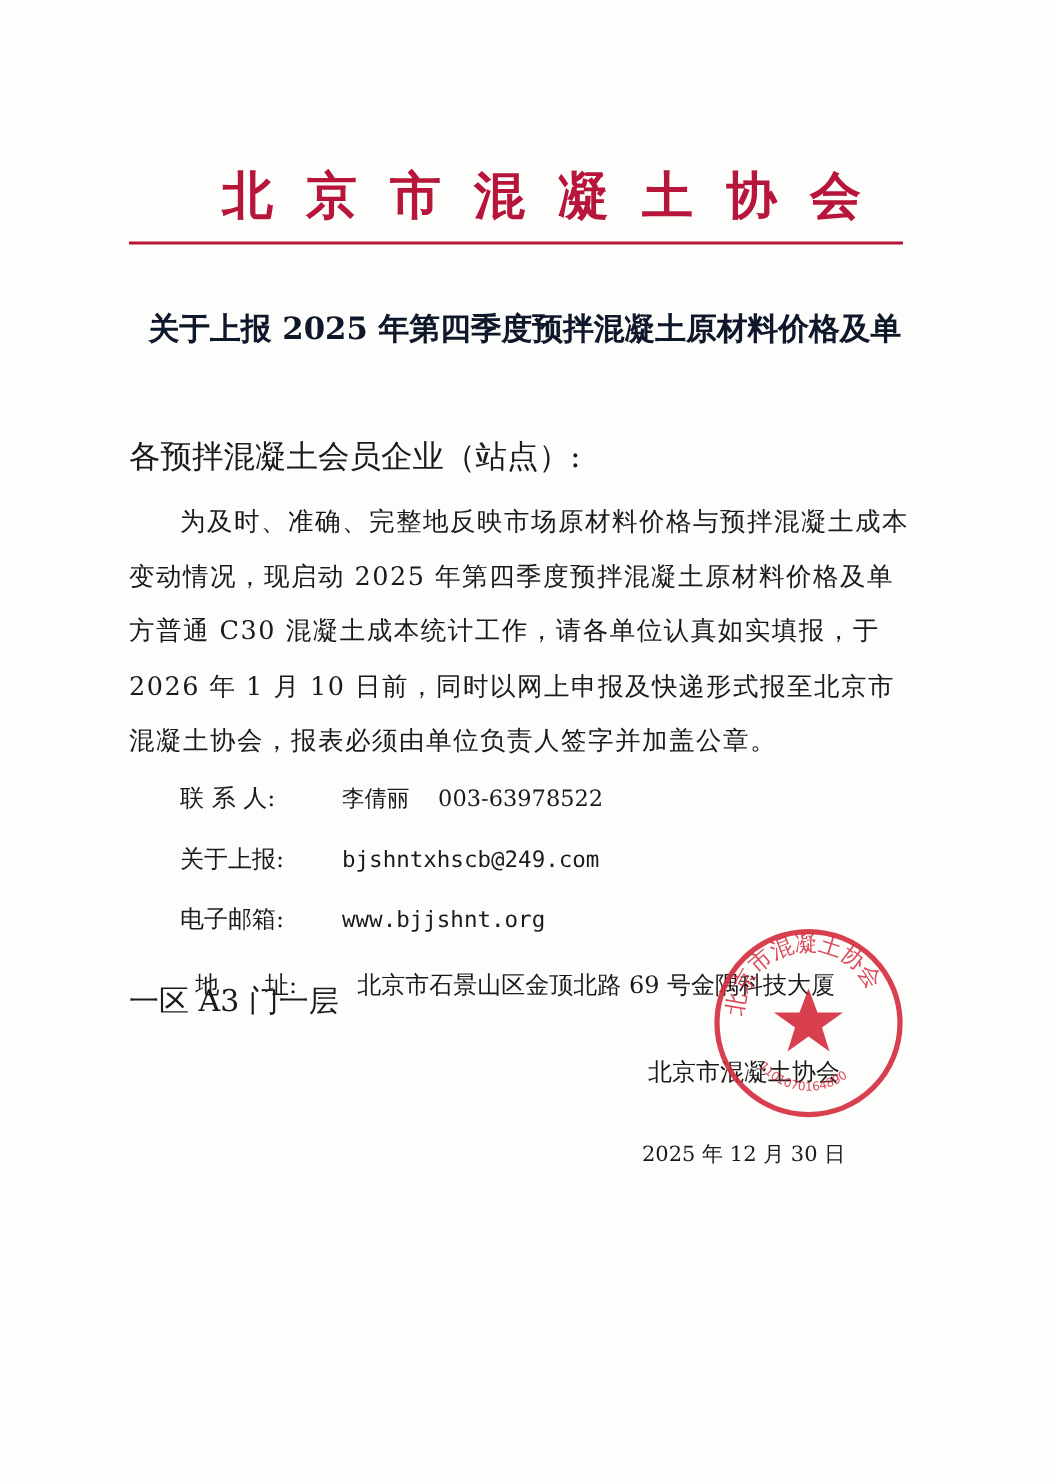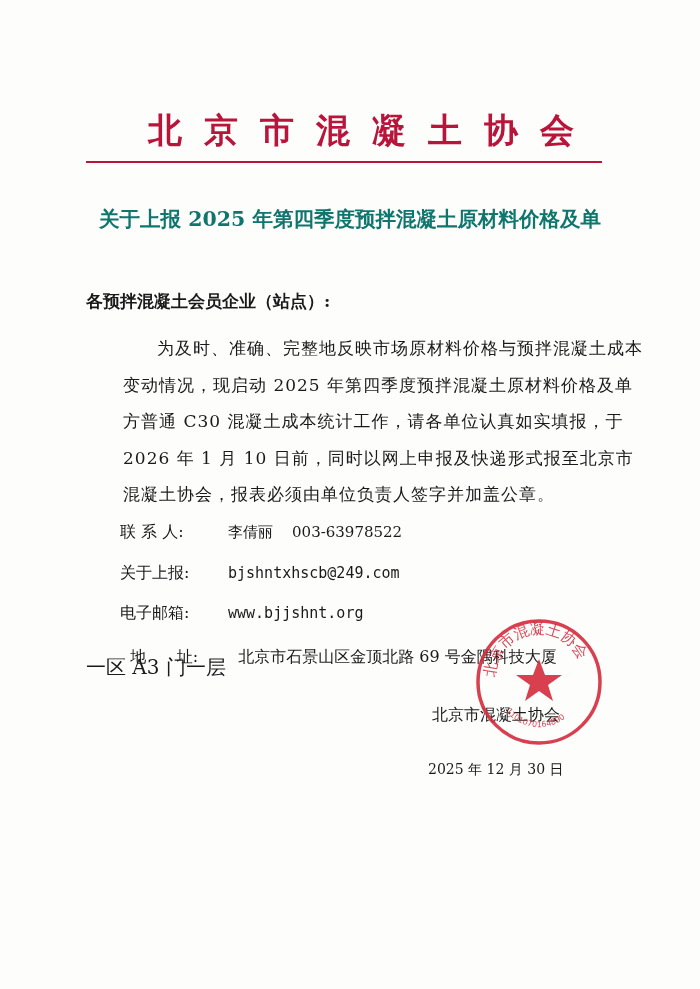--- a/index.html
+++ b/index.html
@@ -8,26 +8,26 @@
     font-family: "DejaVu Serif", "Liberation Serif", serif; color:#1a1a1a;
   }
   .letterhead {
     position:absolute; left:0; width:700px; top:108px; text-align:center;
     font-family:"DejaVu Serif", serif; font-weight:bold; color:#b8153a;
     font-size:34px; letter-spacing:22px; padding-left:22px;
   }
   .redline { position:absolute; left:86px; top:161px; width:516px; height:2px; background:#b8153a; }
   .title {
     position:absolute; left:70px; width:560px; top:202px; text-align:center;
-    font-weight:bold; font-size:20.5px; line-height:34px; color:#0f766e;
+    font-weight:bold; font-size:20.5px; line-height:34px; color:#0f172a;
   }
-  .salutation { position:absolute; left:86px; top:290px; font-size:17px; font-weight:bold; }
+  .salutation { position:absolute; left:86px; top:290px; font-size:21px; font-weight:normal; }
   .para {
     position:absolute; left:86px; width:520px; top:330px;
-    font-size:17px; line-height:36.5px; text-indent:34px; letter-spacing:1px;margin-left:37px;
+    font-size:17px; line-height:36.5px; text-indent:34px; letter-spacing:1px;
   }
   .contact { position:absolute; left:120px; font-size:16px; }
   .contact .lab { display:inline-block; width:108px; }
   .contact .val { font-family:"DejaVu Sans Mono", monospace; font-size:15px; }
   .addr-cont { position:absolute; left:86px; top:654px; font-size:20px; }
   .signer { position:absolute; left:432px; top:705px; font-size:16px; }
   .date { position:absolute; left:428px; top:761px; font-size:14px; }
   .seal { position:absolute; left:474px; top:617px; width:130px; height:130px; }
 </style>
 </head>

